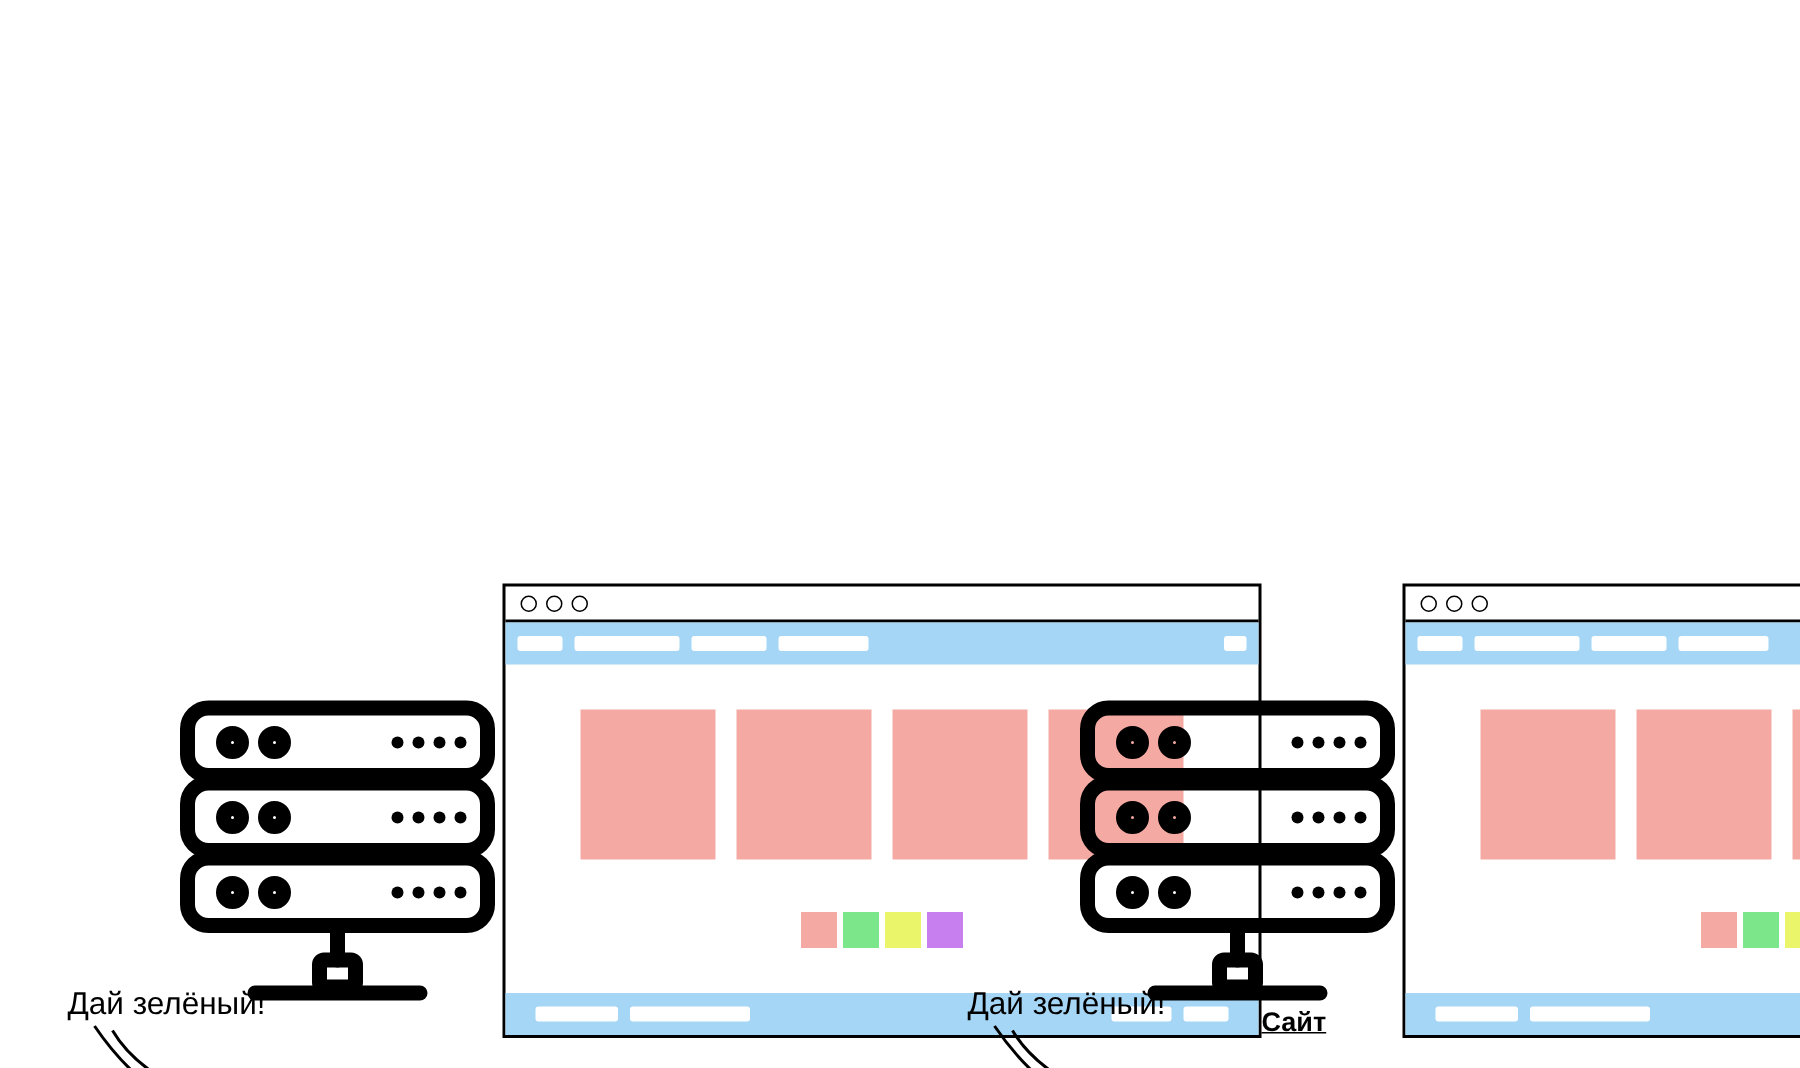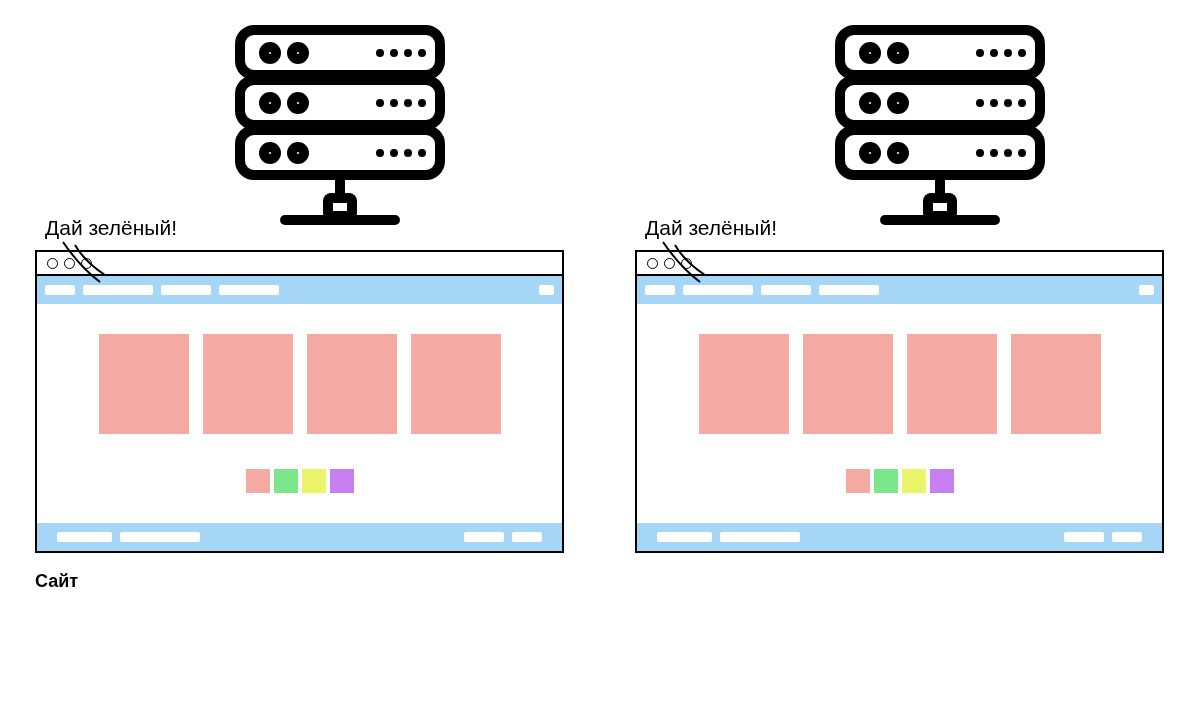--- a/index.html
+++ b/index.html
@@ -9,22 +9,21 @@
     font-family: Arial, Helvetica, sans-serif;
     width: 1200px;
     height: 712px;
     box-sizing: border-box;
     display: flex;
     justify-content: center;
     gap: 70px;
   }
   .panel {
     display: flex;
-    flex-direction: column;
-    align-items: flex-start;
+    align-items: flex-end;
     width: 530px;
     position: relative;
   }
   .server-wrap {
     position: relative;
     width: 100%;
     height: 230px;
     display: flex;
     justify-content: center;
   }
@@ -126,20 +125,21 @@
   }
   .footer .chip.f1 { width: 55px; }
   .footer .chip.f2 { width: 80px; }
   .footer .chip.f3 { width: 40px; margin-left:auto;}
   .footer .chip.f4 { width: 30px;}
   .caption {
     font-weight: bold;
     font-size: 18px;
     margin-top: 18px;
     text-align: center;
+    text-decoration: underline;
   }
 </style>
 </head>
 <body>
 
 <div class="panel">
   <div class="server-wrap">
     <div class="server">
       <svg viewBox="0 0 220 230" width="220" height="230">
         <g fill="none" stroke="#000" stroke-width="10" stroke-linecap="round" stroke-linejoin="round">

